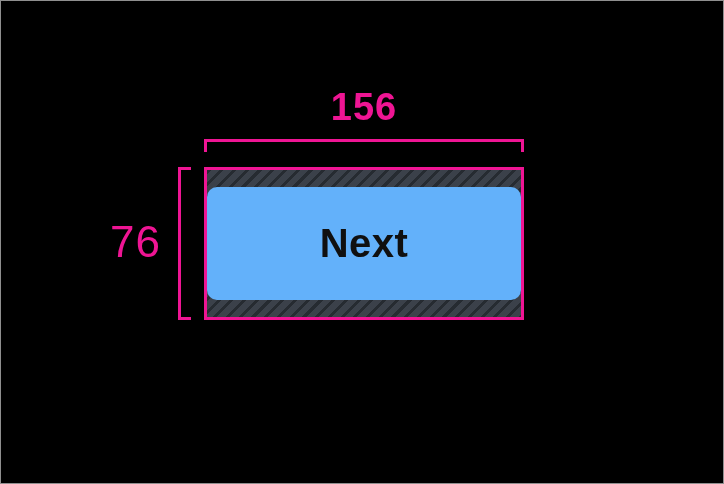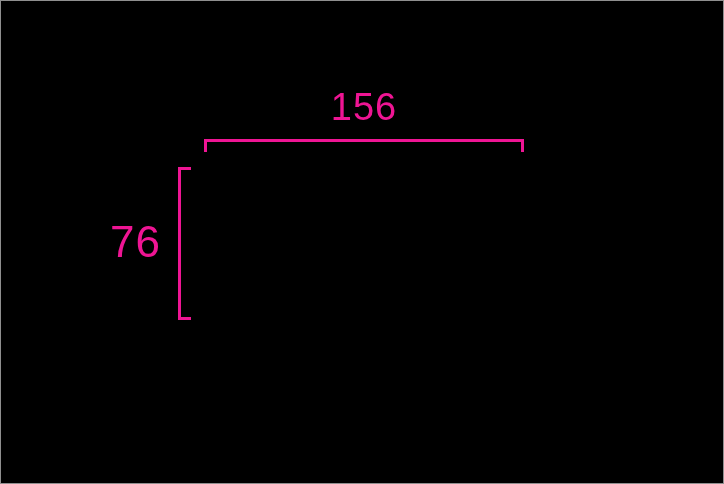--- a/index.html
+++ b/index.html
@@ -33,21 +33,21 @@
   }
 
   .width-label {
     position: absolute;
     left: 203px;
     top: 86px;
     width: 320px;
     text-align: center;
     color: var(--accent, #ef1594);
     font-size: 38px;
-    font-weight: 400;
+    font-weight: 700;
     line-height: 40px;
     letter-spacing: 1px;
   }
 
   .height-bracket {
     position: absolute;
     left: 177px;
     top: 166px;
     width: 13px;
     height: 153px;
@@ -123,14 +123,23 @@
 <div class="stage">
 
   <div class="width-label">156</div>
 
   <div class="width-bracket"></div>
 
   <div class="height-label">76</div>
 
   <div class="height-bracket"></div>
 
+  <div class="bounds-box">
+
+    <div class="padding-hatch"></div>
+
+    <div class="next-button">
+      <span class="btn-label">Next</span>
+    </div>
+
+  </div>
 
 </div>
 
 </body></html>

